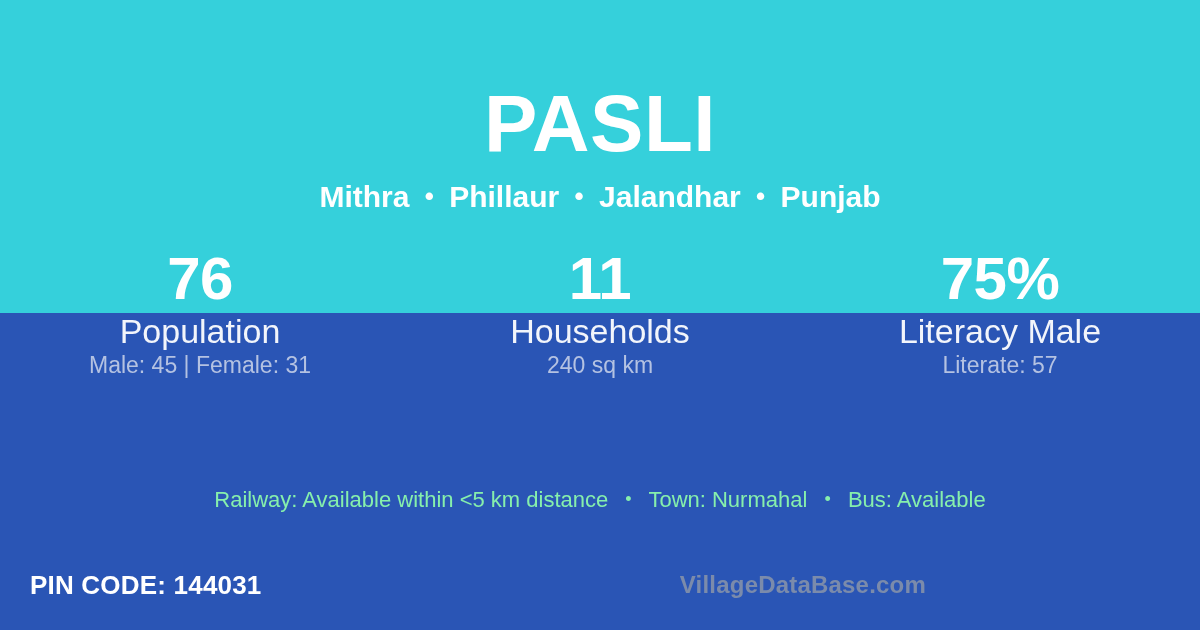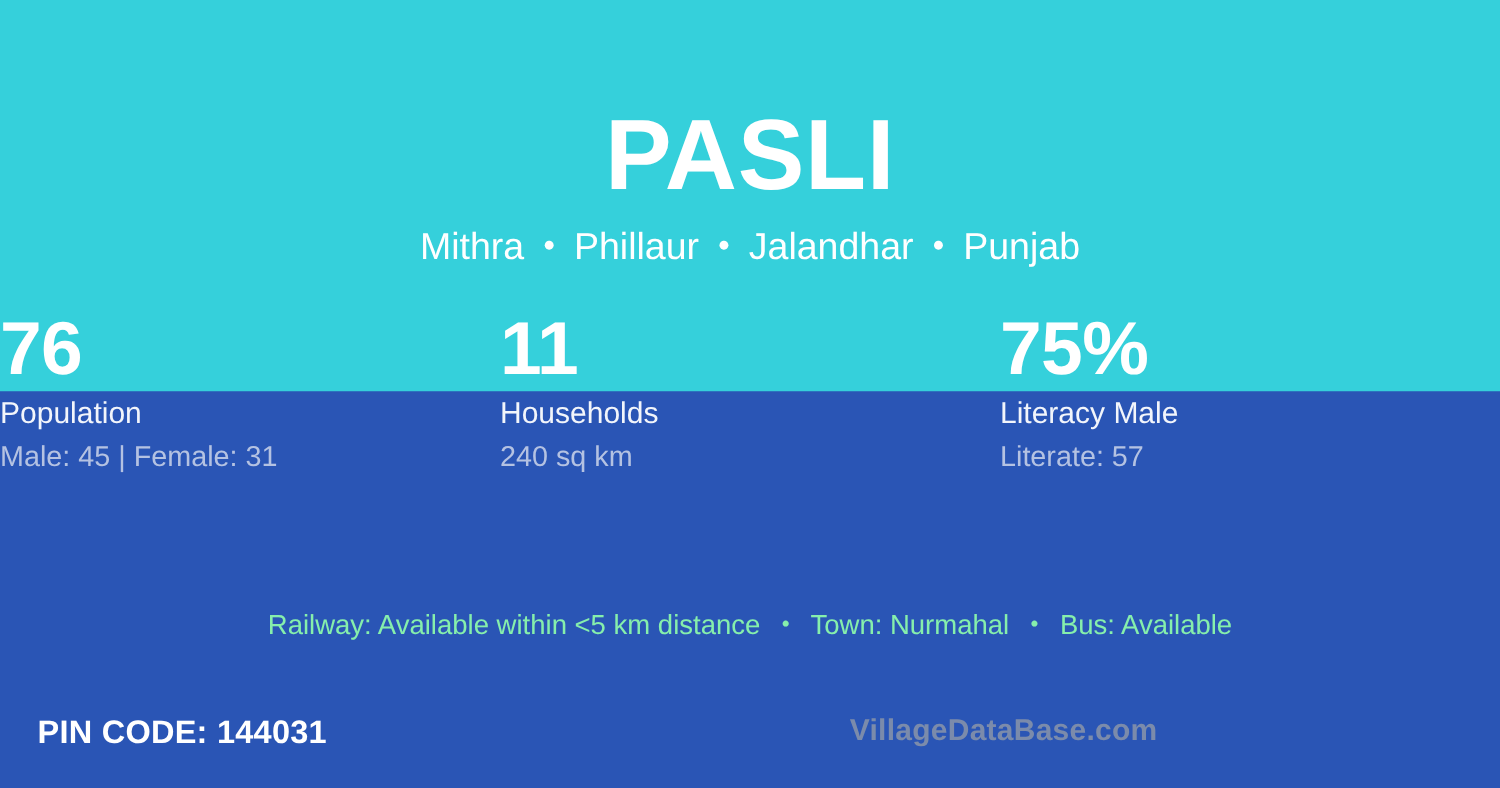--- a/index.html
+++ b/index.html
@@ -44,50 +44,51 @@
     line-height: 84px;
     font-weight: bold;
     letter-spacing: 0.5px;
     color: #ffffff;
   }
   .village-location {
     margin: 0;
     padding-top: 12px;
     font-size: 30px;
     line-height: 36px;
-    font-weight: normal;
+    font-weight: bold;
     color: #ffffff;
   }
   .loc-sep {
     padding: 0 7px;
     font-size: 26px;
     vertical-align: 2px;
   }
   
   .stats-row {
     position: absolute;
     left: 0;
     top: 248px;
     width: 1200px;
     display: flex;
     flex-direction: row;
   }
   .stat-cell {
     flex: 1 1 0;
+    text-align: center;
   }
   .stat-value {
     font-size: 60px;
     line-height: 62px;
     font-weight: bold;
     color: #ffffff;
     letter-spacing: -0.5px;
   }
   .stat-label {
     margin-top: 6px;
-    font-size: 24px;
+    font-size: 34px;
     line-height: 30px;
     font-weight: normal;
     color: #f2f5fb;
   }
   .stat-sub {
     margin-top: 8px;
     font-size: 23px;
     line-height: 22px;
     font-weight: normal;
     color: #b4c2e2;

